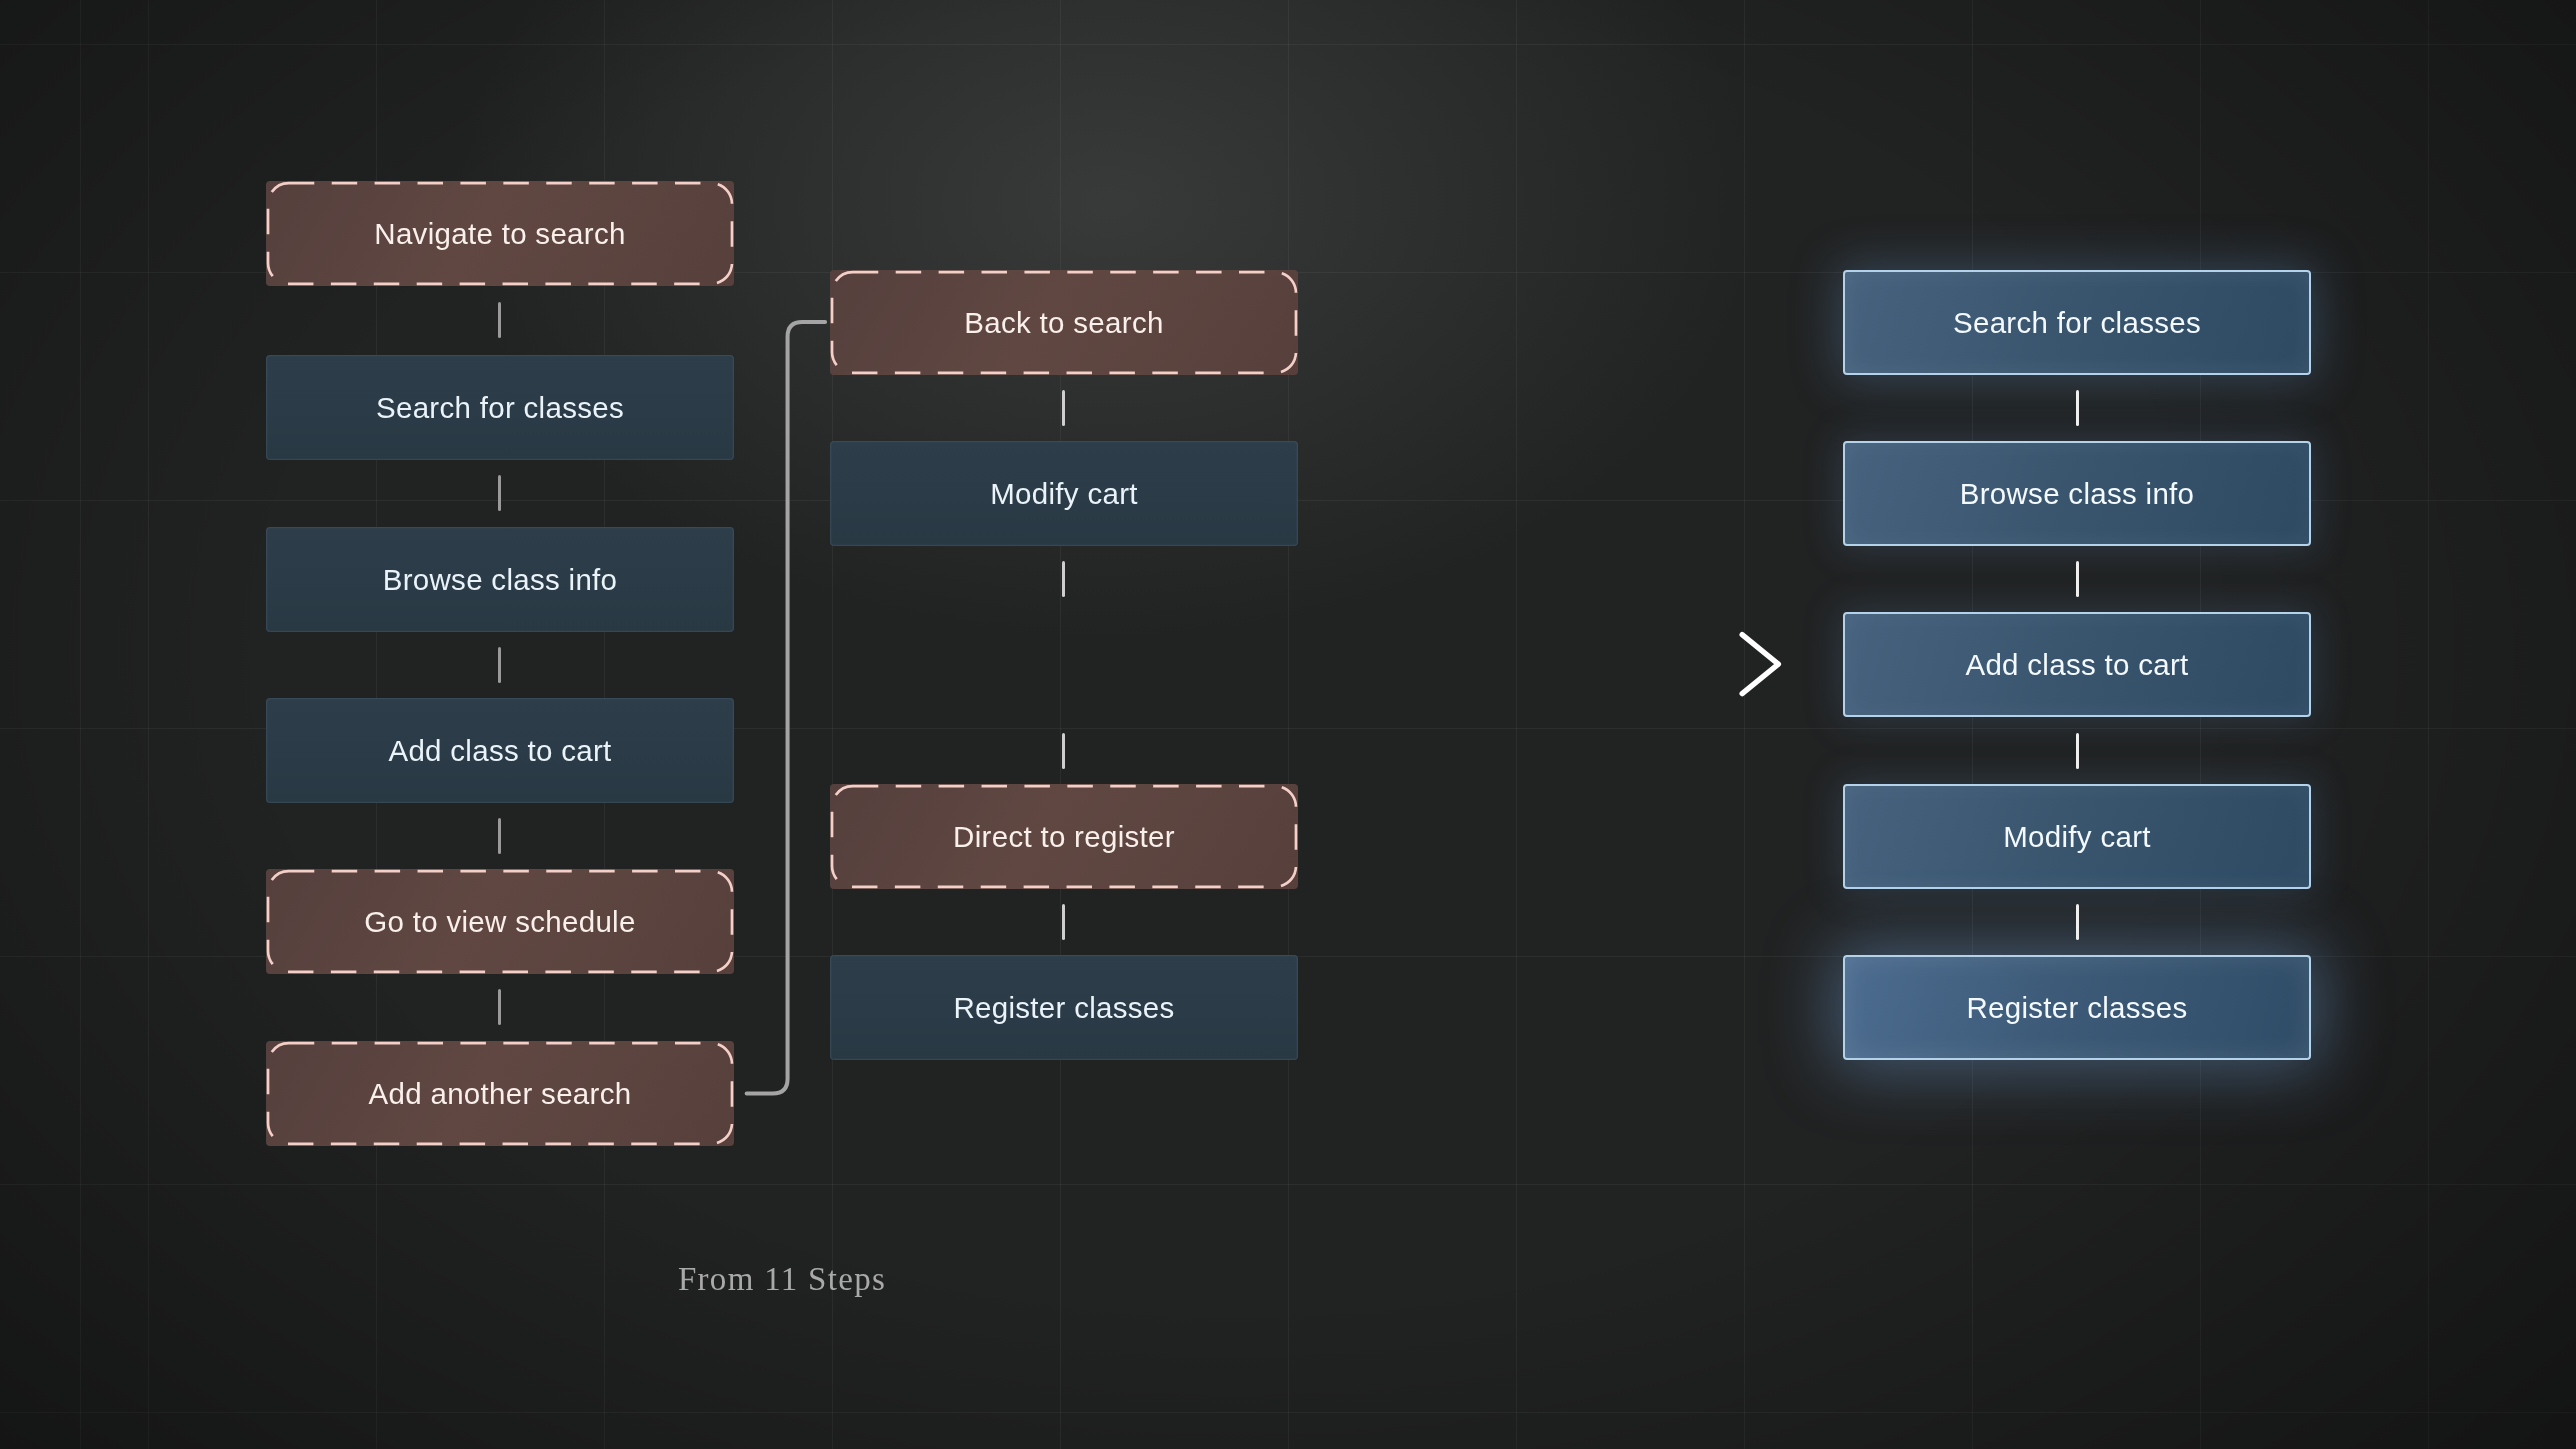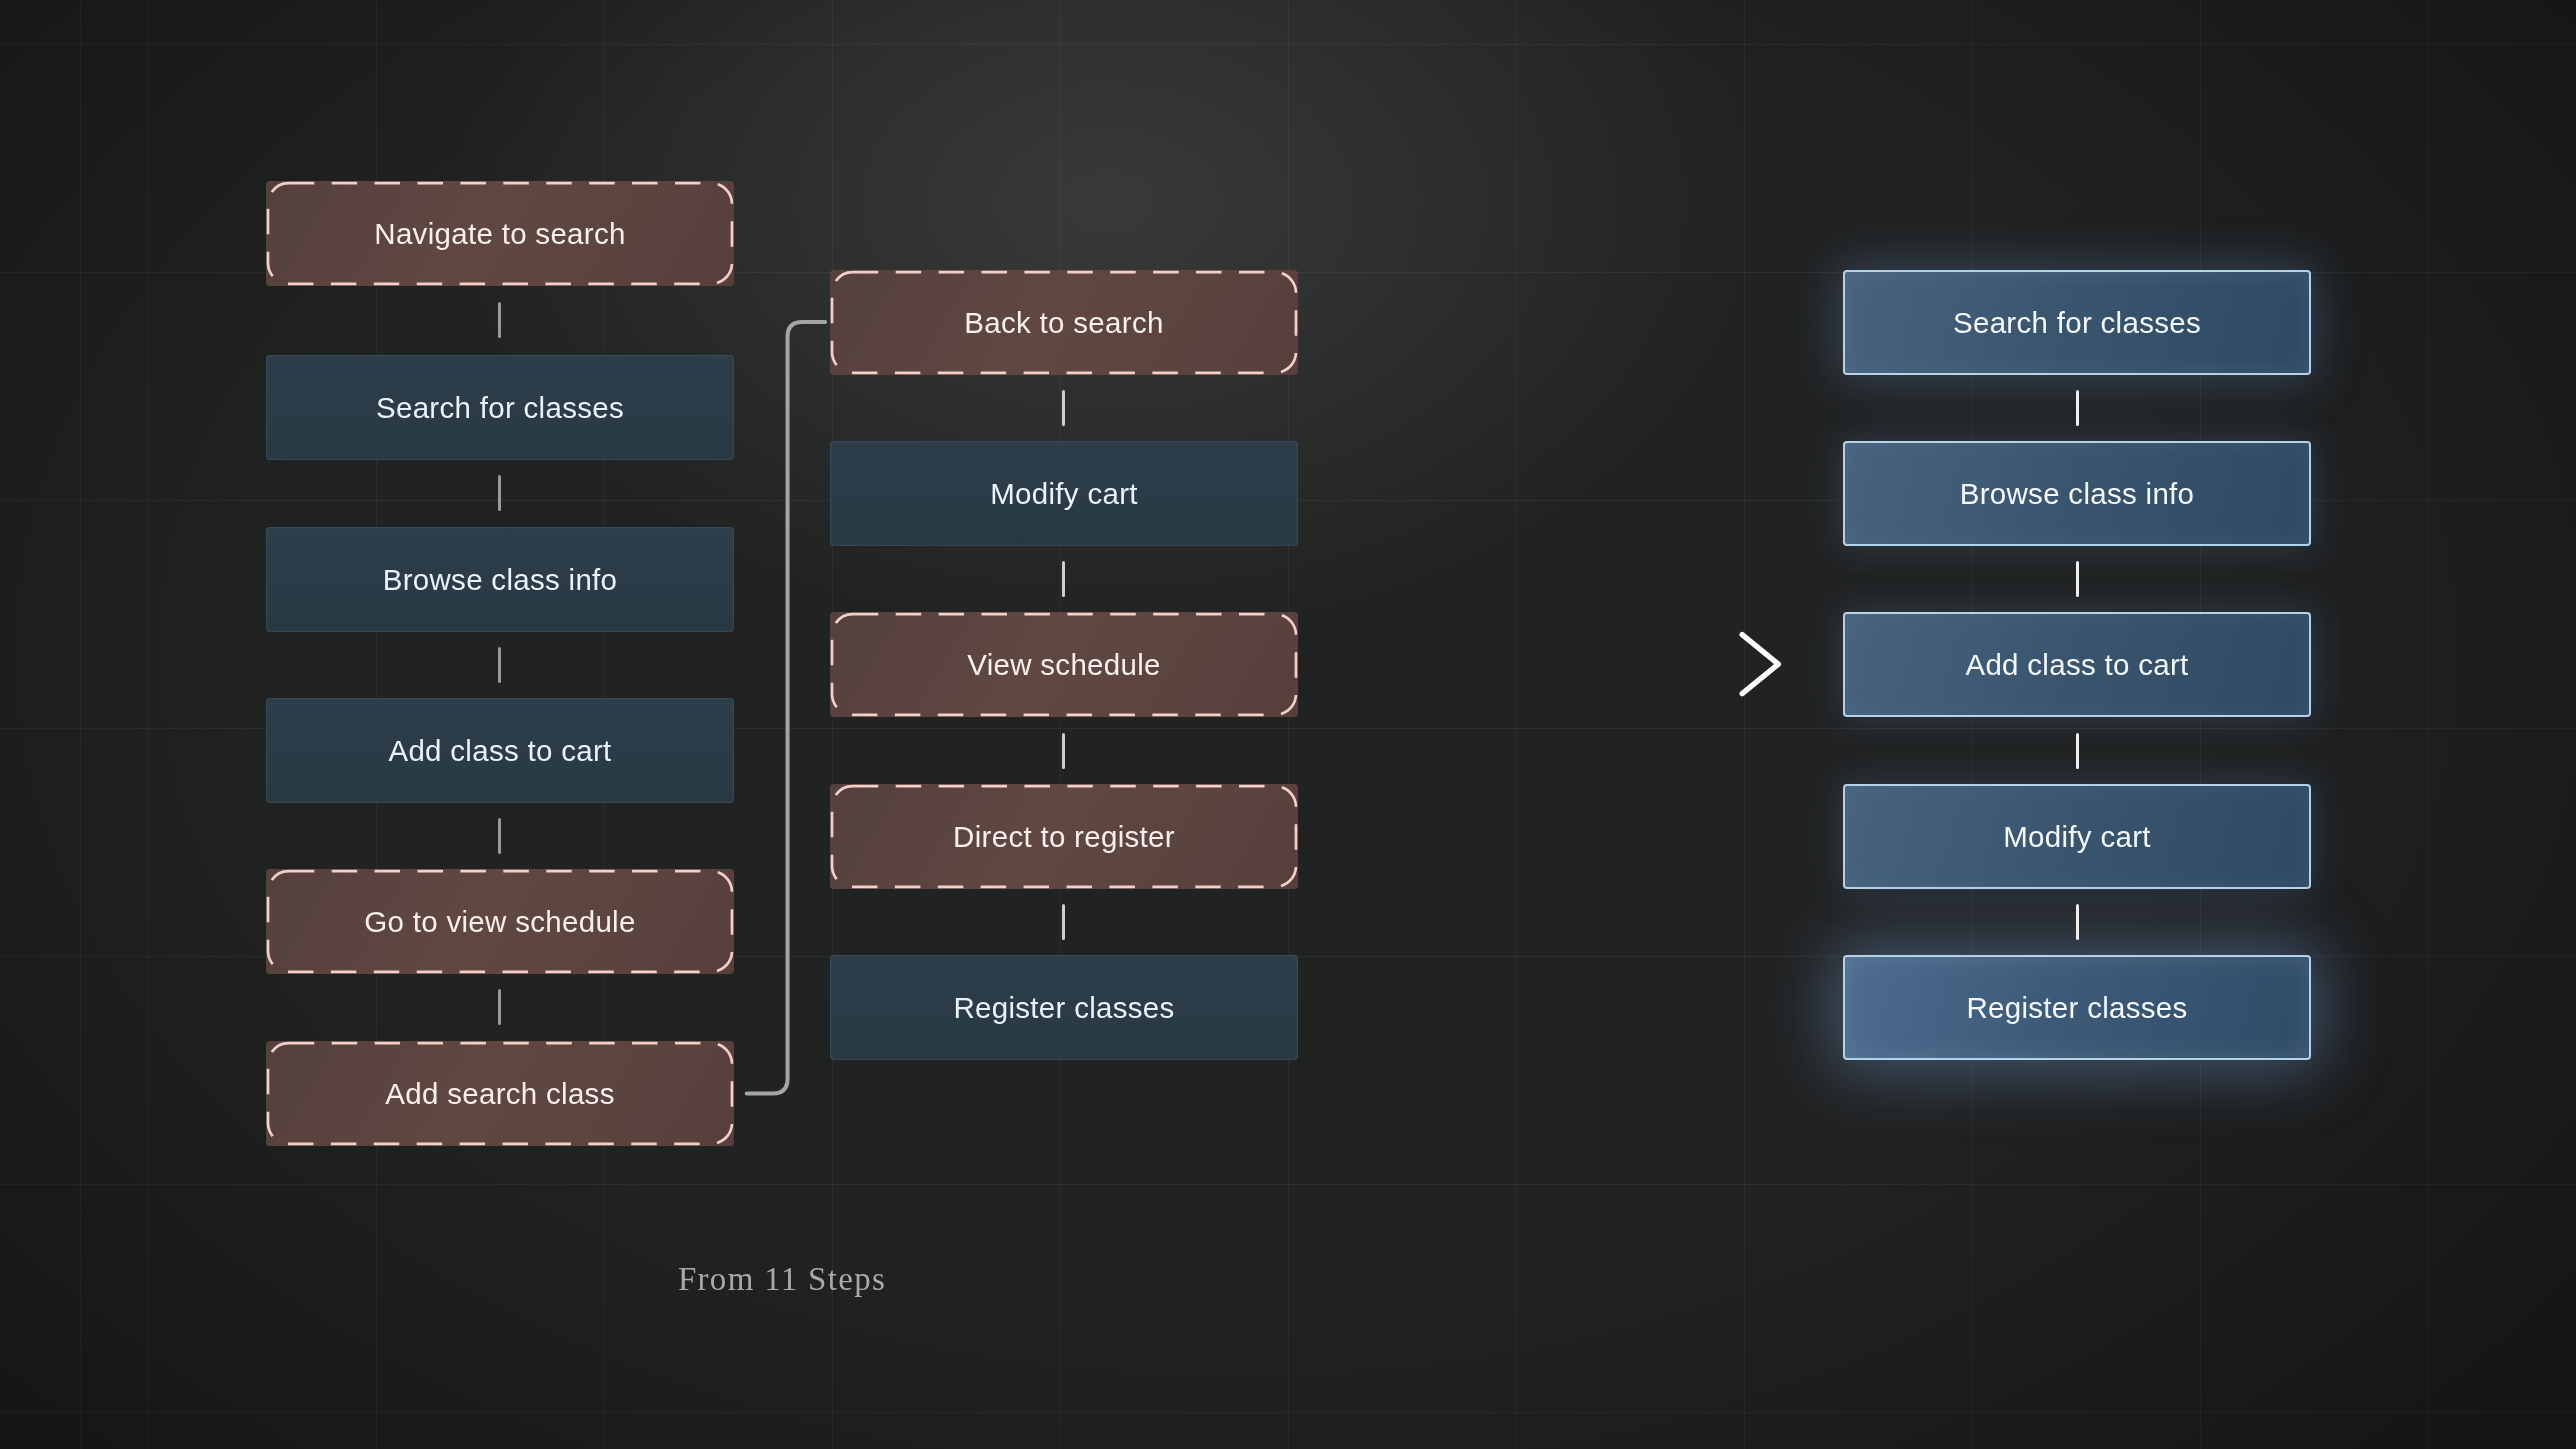--- a/index.html
+++ b/index.html
@@ -95,43 +95,37 @@
   <div class="node col1 removed" style="top:869px">
     <svg class="dash" width="468" height="105" viewBox="0 0 698 156">
         <rect x="3" y="3" width="692" height="150" rx="31" fill="none" stroke="#f4cfc8" stroke-width="4" stroke-dasharray="38 26"></rect>
       </svg>
     <span>Go to view schedule</span>
   </div>
   <div class="node col1 removed" style="top:1041px">
     <svg class="dash" width="468" height="105" viewBox="0 0 698 156">
         <rect x="3" y="3" width="692" height="150" rx="31" fill="none" stroke="#f4cfc8" stroke-width="4" stroke-dasharray="38 26"></rect>
       </svg>
-    <span>Add search class</span>
+    <span>Add another search</span>
   </div>
 
   <div class="vtick c1" style="top:302px"></div>
   <div class="vtick c1" style="top:475px"></div>
   <div class="vtick c1" style="top:647px"></div>
   <div class="vtick c1" style="top:818px"></div>
   <div class="vtick c1" style="top:989px"></div>
 
   <div class="node col2 removed" style="top:270px">
     <svg class="dash" width="468" height="105" viewBox="0 0 698 156">
         <rect x="3" y="3" width="692" height="150" rx="31" fill="none" stroke="#f4cfc8" stroke-width="4" stroke-dasharray="38 26"></rect>
       </svg>
     <span>Back to search</span>
   </div>
   <div class="node col2 kept" style="top:441px">
     <span>Modify cart</span>
-  </div>
-  <div class="node col2 removed" style="top:612px">
-    <svg class="dash" width="468" height="105" viewBox="0 0 698 156">
-        <rect x="3" y="3" width="692" height="150" rx="31" fill="none" stroke="#f4cfc8" stroke-width="4" stroke-dasharray="38 26"></rect>
-      </svg>
-    <span>View schedule</span>
   </div>
   <div class="node col2 removed" style="top:784px">
     <svg class="dash" width="468" height="105" viewBox="0 0 698 156">
         <rect x="3" y="3" width="692" height="150" rx="31" fill="none" stroke="#f4cfc8" stroke-width="4" stroke-dasharray="38 26"></rect>
       </svg>
     <span>Direct to register</span>
   </div>
   <div class="node col2 kept" style="top:955px">
     <span>Register classes</span>
   </div>

